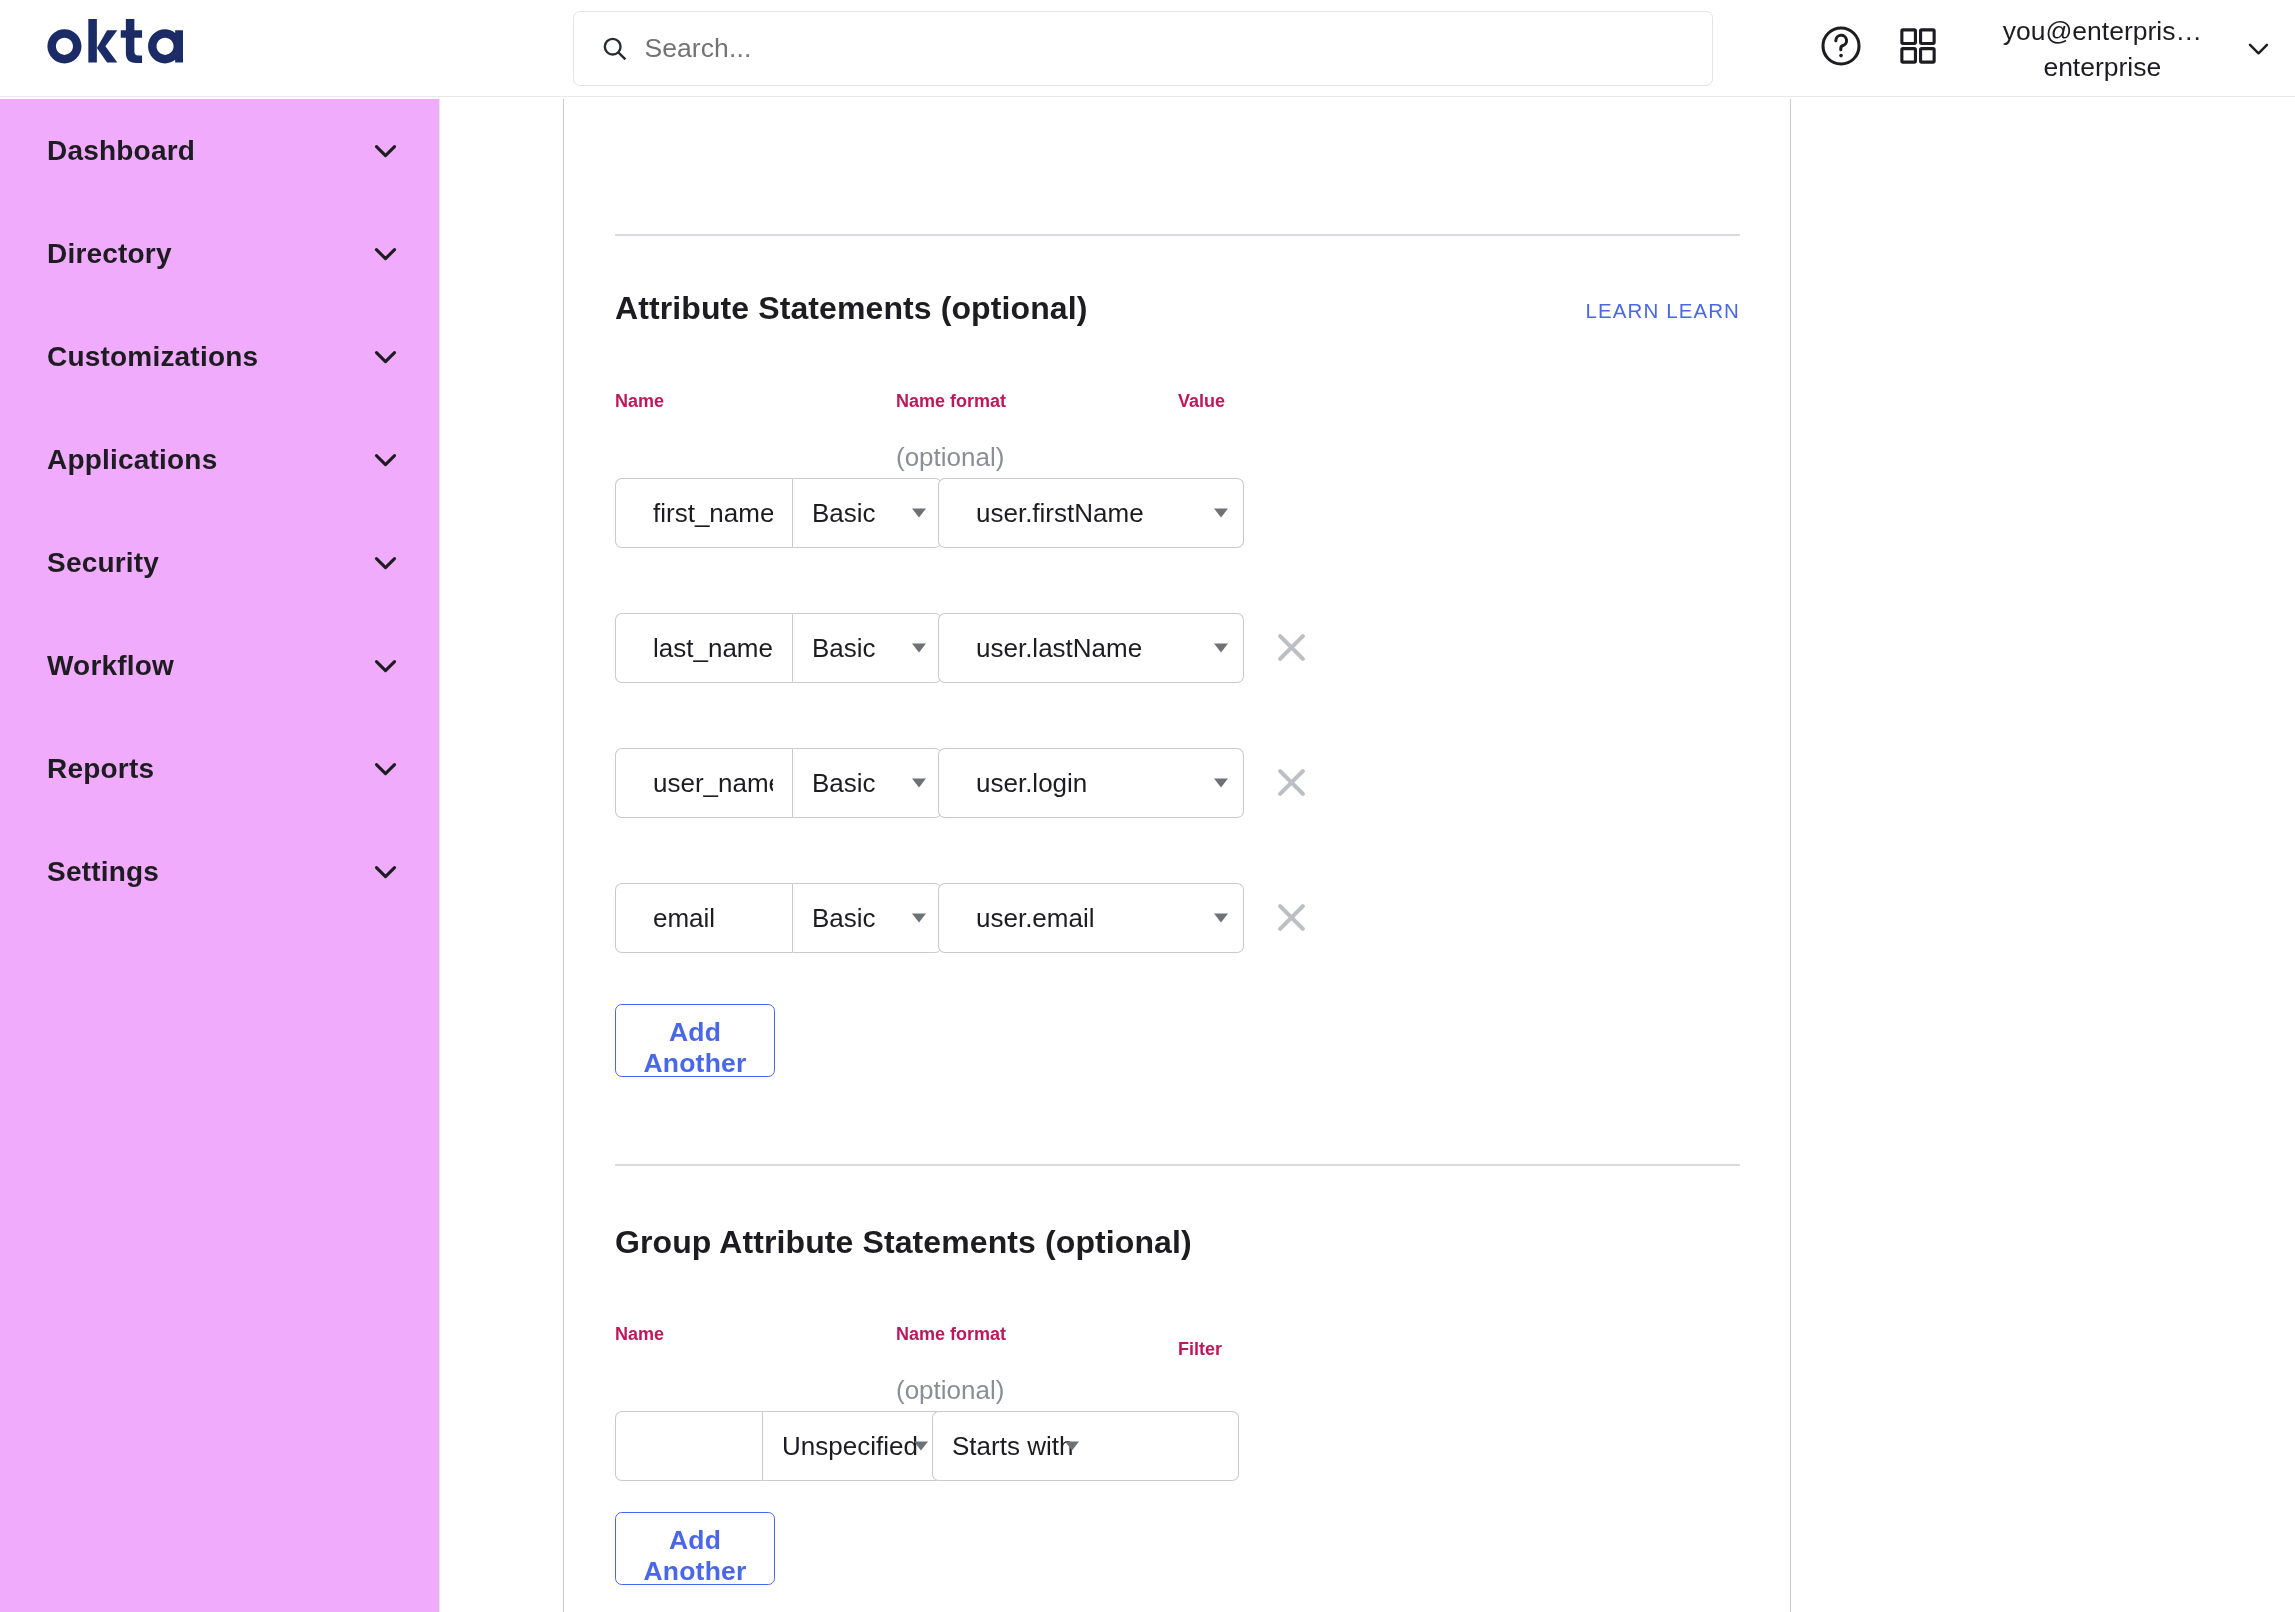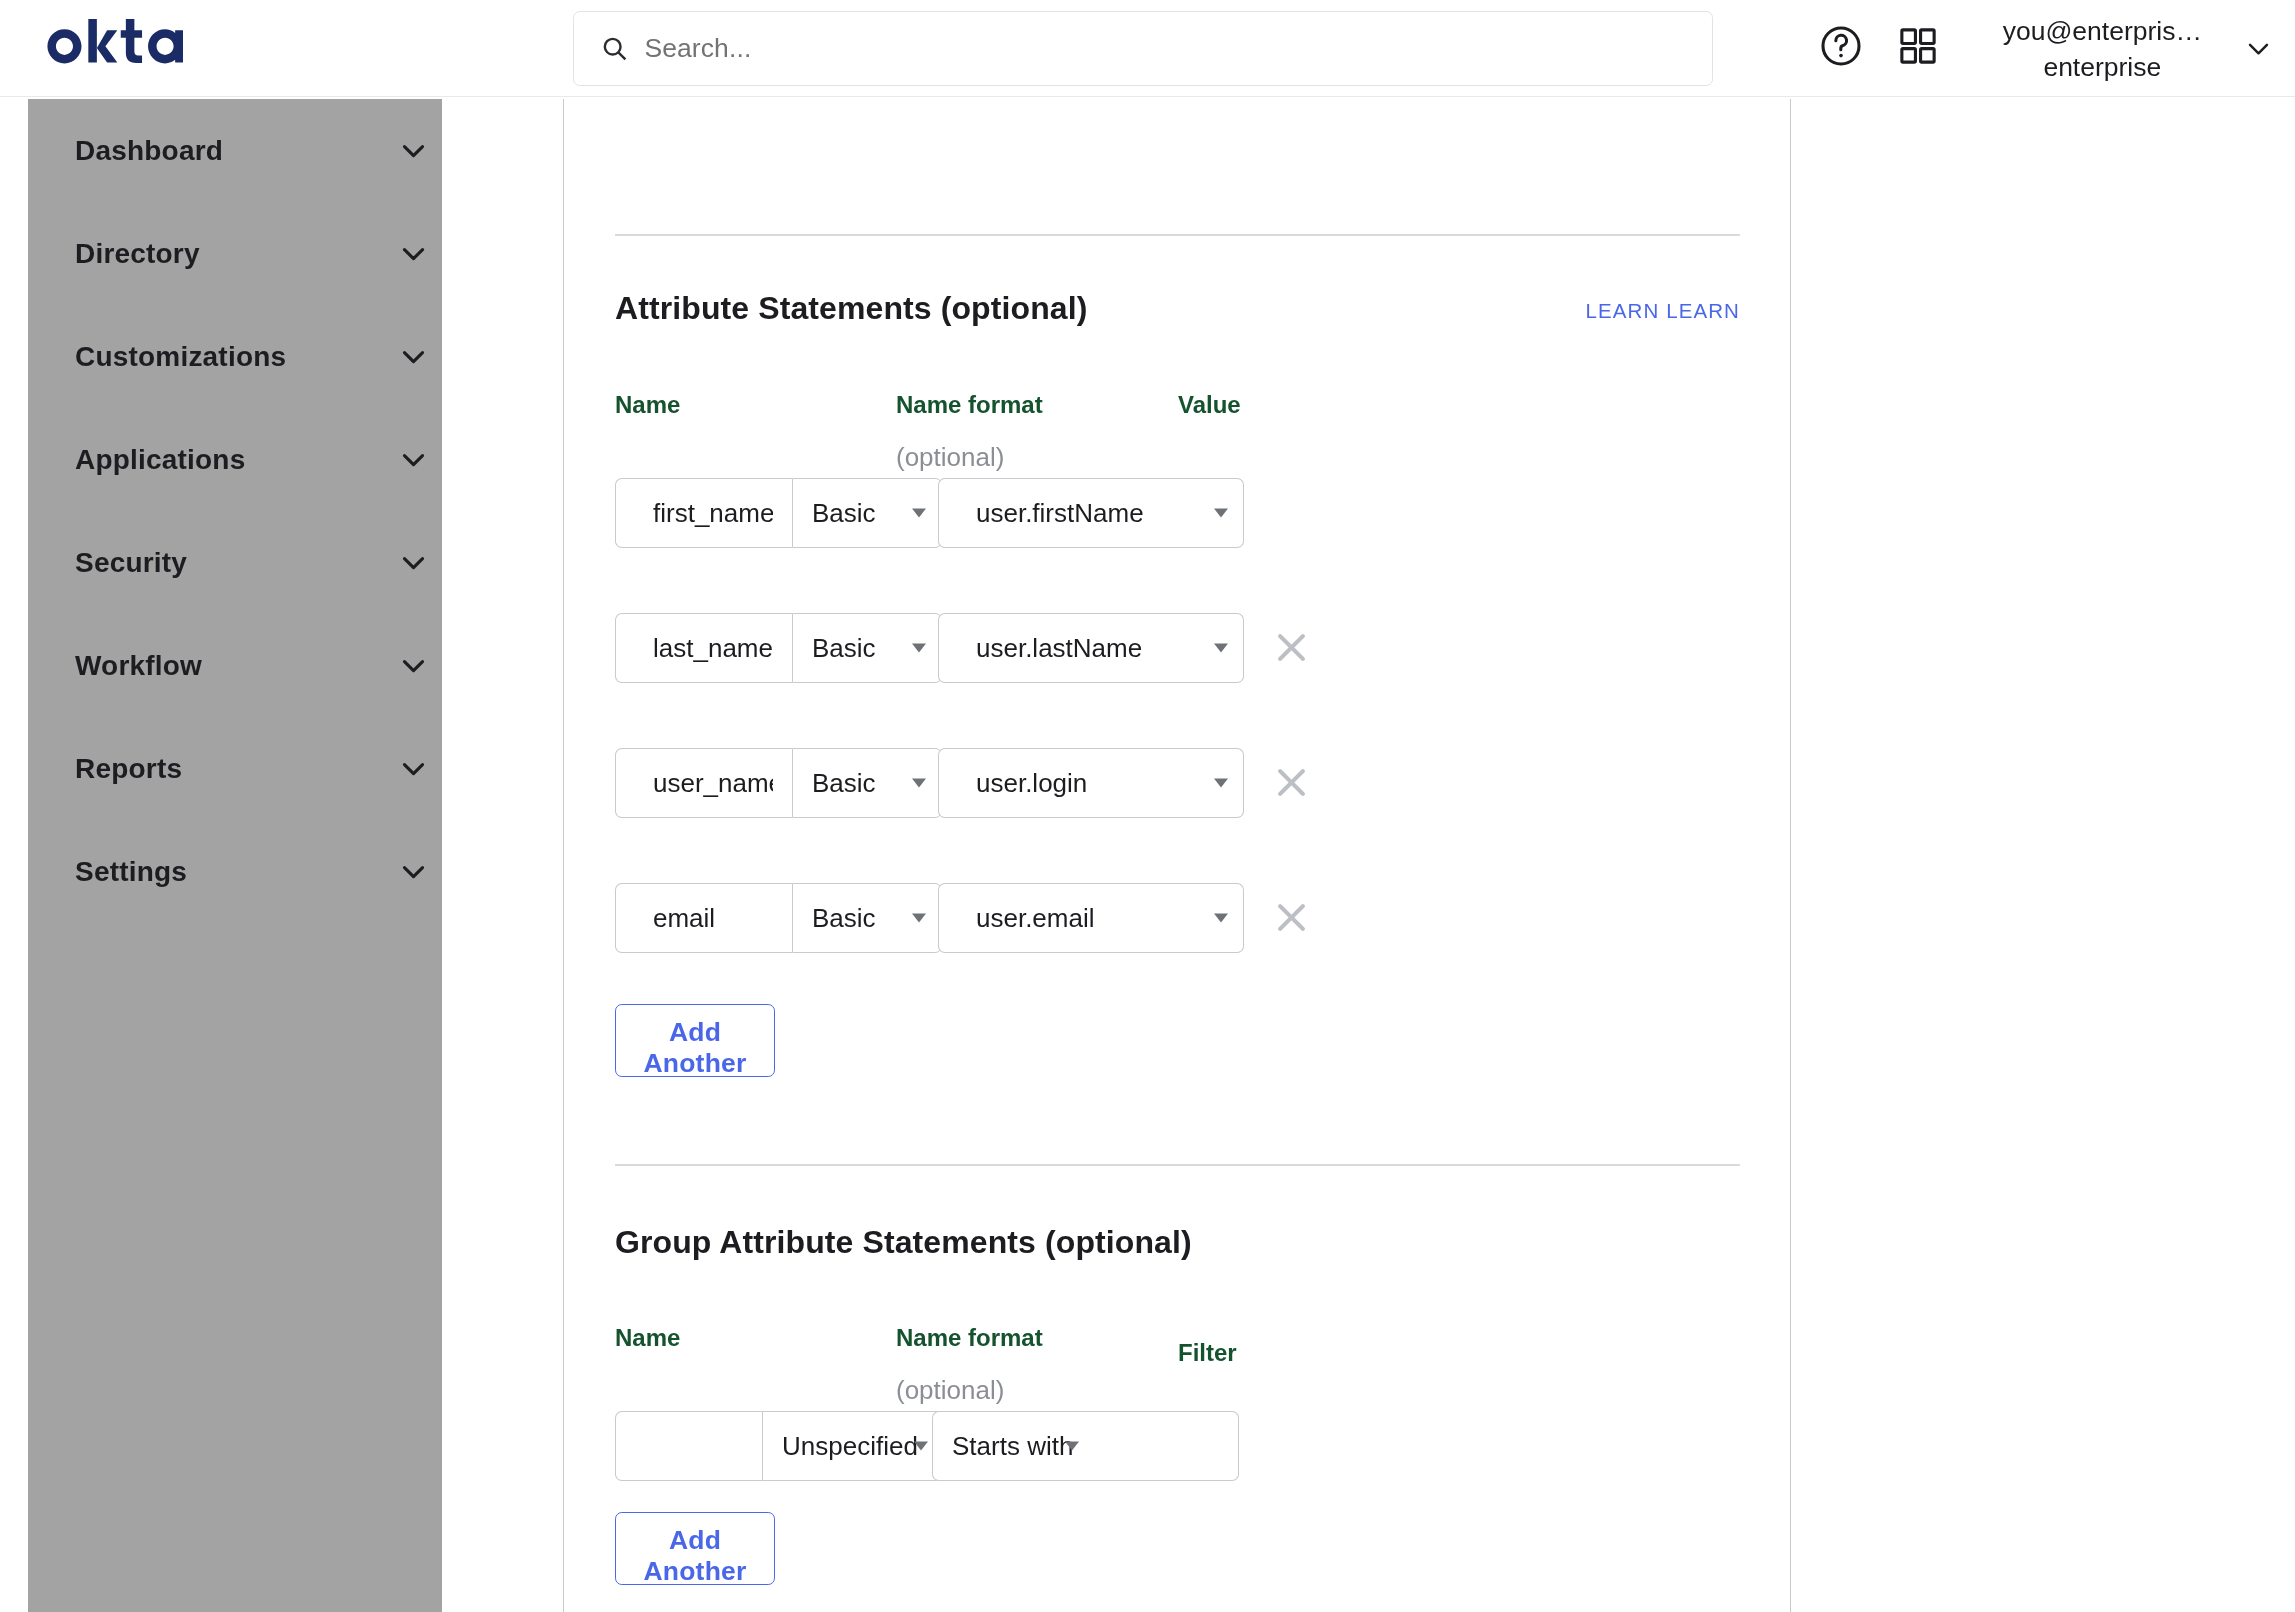--- a/index.html
+++ b/index.html
@@ -75,23 +75,22 @@
     width: 256px;
   }
   .chev-small { width: 29px; height: 29px; flex: none; color: #1d1d21; }
 
   
   .sidebar {
     position: absolute;
     left: 0; top: 99px;
     width: 440px;
     height: 1514px;
-    background: #a3a3a3;
+    background: #f0abfc;
     border-right: 1.7px solid #e8e9ed;
-    margin-left: 28px;
   }
   .nav-item {
     position: relative;
     height: 103px;
     display: flex;
     align-items: center;
     padding: 0 38px 0 47px;
     cursor: pointer;
   }
   .nav-label {
@@ -144,23 +143,23 @@
     font-size: 20.5px;
     font-weight: normal;
     letter-spacing: 1.1px;
     color: #4a67e8;
     cursor: pointer;
     text-align: right;
   }
 
   .col-head {
     position: absolute;
-    font-size: 24px;
+    font-size: 18px;
     font-weight: bold;
-    color: #14532d;
+    color: #be185d;
   }
   .col-sub {
     position: absolute;
     font-size: 26px;
     color: #8b8e94;
     font-weight: normal;
   }
 
   .field-group {
     position: absolute;

